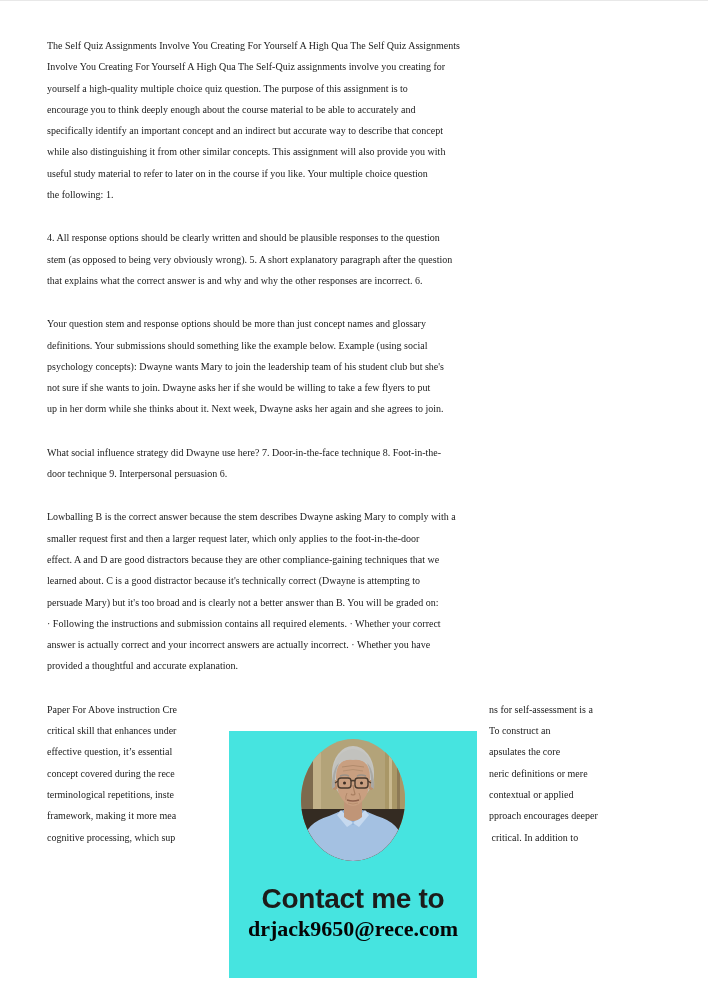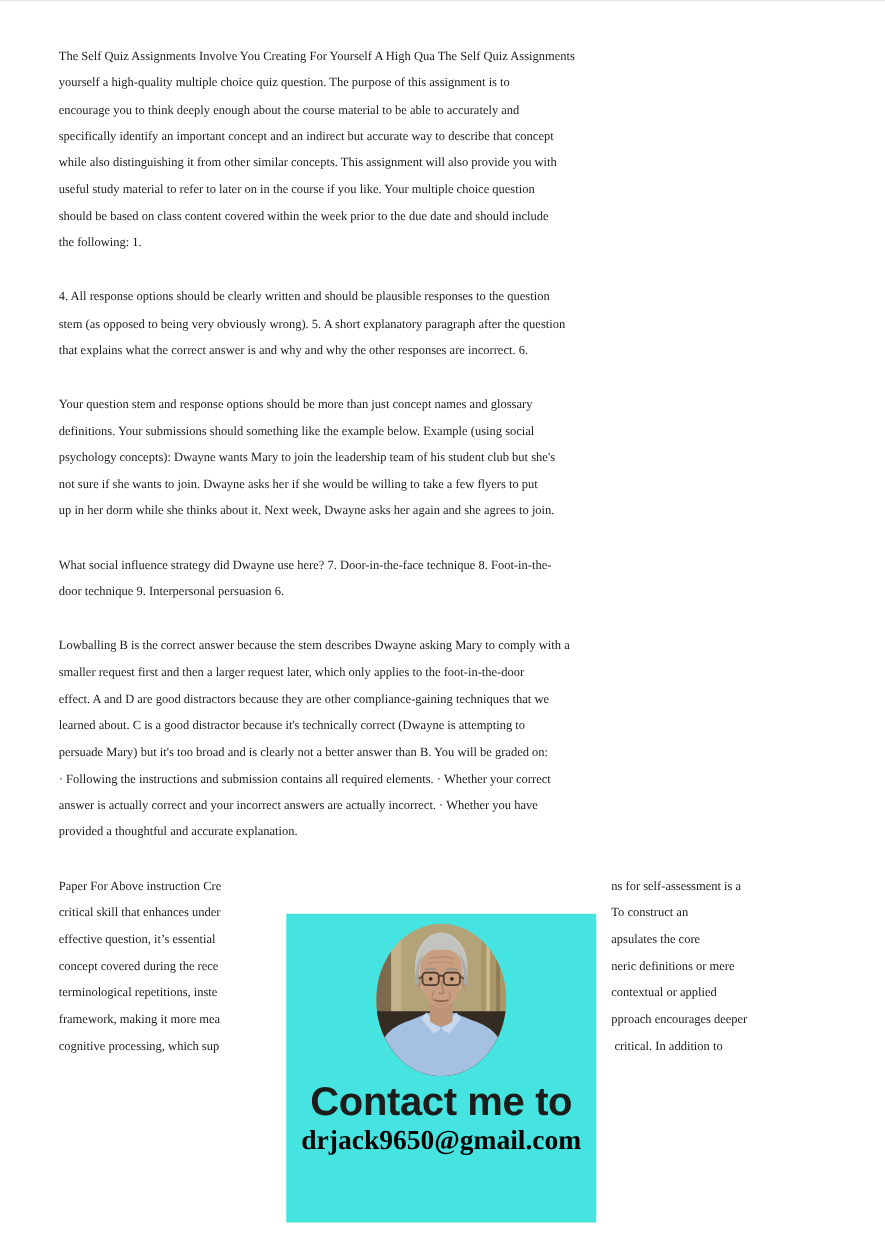--- a/index.html
+++ b/index.html
@@ -27,50 +27,50 @@
   .rfrag { position: absolute; left: 442px; top: 0; white-space: pre; }
   .overlay {
     position: absolute;
     left: 229px; top: 730px;
     width: 248px; height: 247px;
     background: #46e4e0;
     text-align: center;
   }
   .photo { display: block; margin: 8px auto 0 auto; }
   .msg {
-    margin-top: 5px;
+    margin-top: 22px;
     font-family: "Liberation Sans", sans-serif;
     font-weight: 700;
-    font-size: 32px;
+    font-size: 28px;
     line-height: 31px;
     color: #1c1c1a;
     letter-spacing: -0.3px;
   }
   .email {
     margin-top: 2px;
     font-family: "Liberation Serif", serif;
     font-weight: 700;
     font-size: 22px;
     line-height: 26px;
     color: #050505;
   }
 </style>
 </head>
 <body style="background: rgb(255, 255, 255);">
 
 <div class="doc">
 
   <div class="para">
     <div class="line">The Self Quiz Assignments Involve You Creating For Yourself A High Qua The Self Quiz Assignments</div>
+    <div class="line">Involve You Creating For Yourself A High Qua The Self-Quiz assignments involve you creating for</div>
     <div class="line">yourself a high-quality multiple choice quiz question. The purpose of this assignment is to</div>
     <div class="line">encourage you to think deeply enough about the course material to be able to accurately and</div>
     <div class="line">specifically identify an important concept and an indirect but accurate way to describe that concept</div>
     <div class="line">while also distinguishing it from other similar concepts. This assignment will also provide you with</div>
     <div class="line">useful study material to refer to later on in the course if you like. Your multiple choice question</div>
-    <div class="line">should be based on class content covered within the week prior to the due date and should include</div>
     <div class="line">the following: 1.</div>
   </div>
 
 
   <div class="para">
     <div class="line">4. All response options should be clearly written and should be plausible responses to the question</div>
     <div class="line">stem (as opposed to being very obviously wrong). 5. A short explanatory paragraph after the question</div>
     <div class="line">that explains what the correct answer is and why and why the other responses are incorrect. 6.</div>
   </div>
 
@@ -151,14 +151,14 @@
       <path d="M52,46 Q53,52 54,55 Q52,57 50,55" stroke="#a87f60" stroke-width="1.1" fill="none"></path>
       <path d="M46,54 Q44,58 45,61" stroke="#ad8465" stroke-width="0.9" fill="none"></path>
       <path d="M58,54 Q60,58 59,61" stroke="#ad8465" stroke-width="0.9" fill="none"></path>
       <path d="M46,61 Q52,63 58,61" stroke="#8c5f49" stroke-width="1.4" fill="none"></path>
       <path d="M47,64 Q52,66 57,64" stroke="#b58a6a" stroke-width="0.8" fill="none"></path>
     </g>
   </svg>
   <div class="msg" style="color: rgb(28, 28, 26);">
     <div>Contact me to</div>
   </div>
-  <div class="email" style="color: rgb(5, 5, 5);">drjack9650@gmail.com</div>
+  <div class="email" style="color: rgb(5, 5, 5);">drjack9650@rece.com</div>
 </div>
 
 </body></html>

